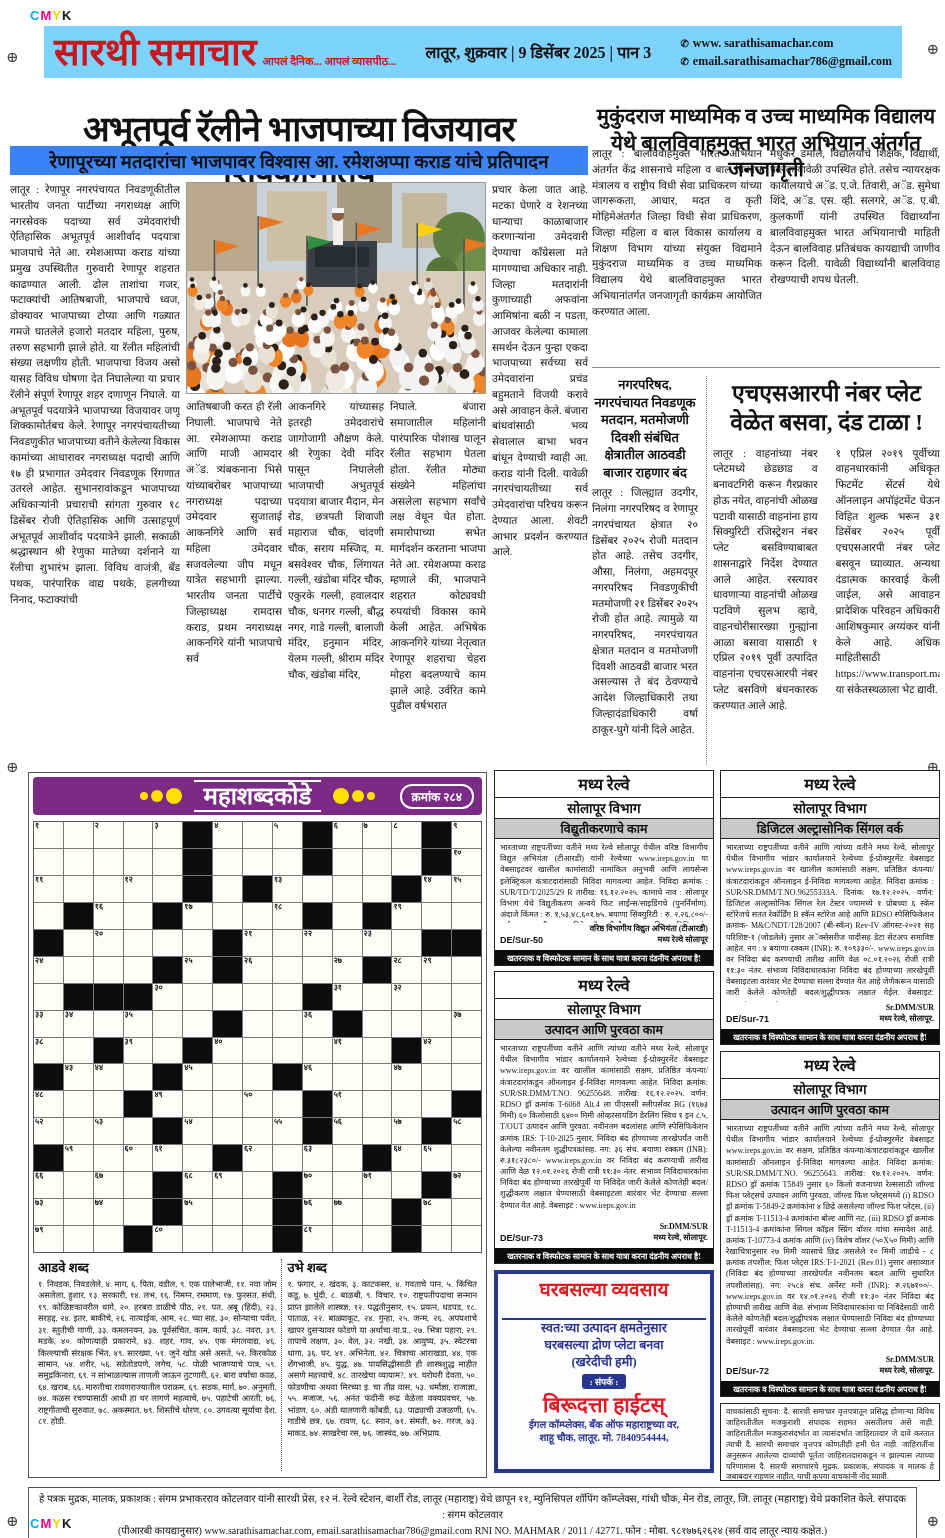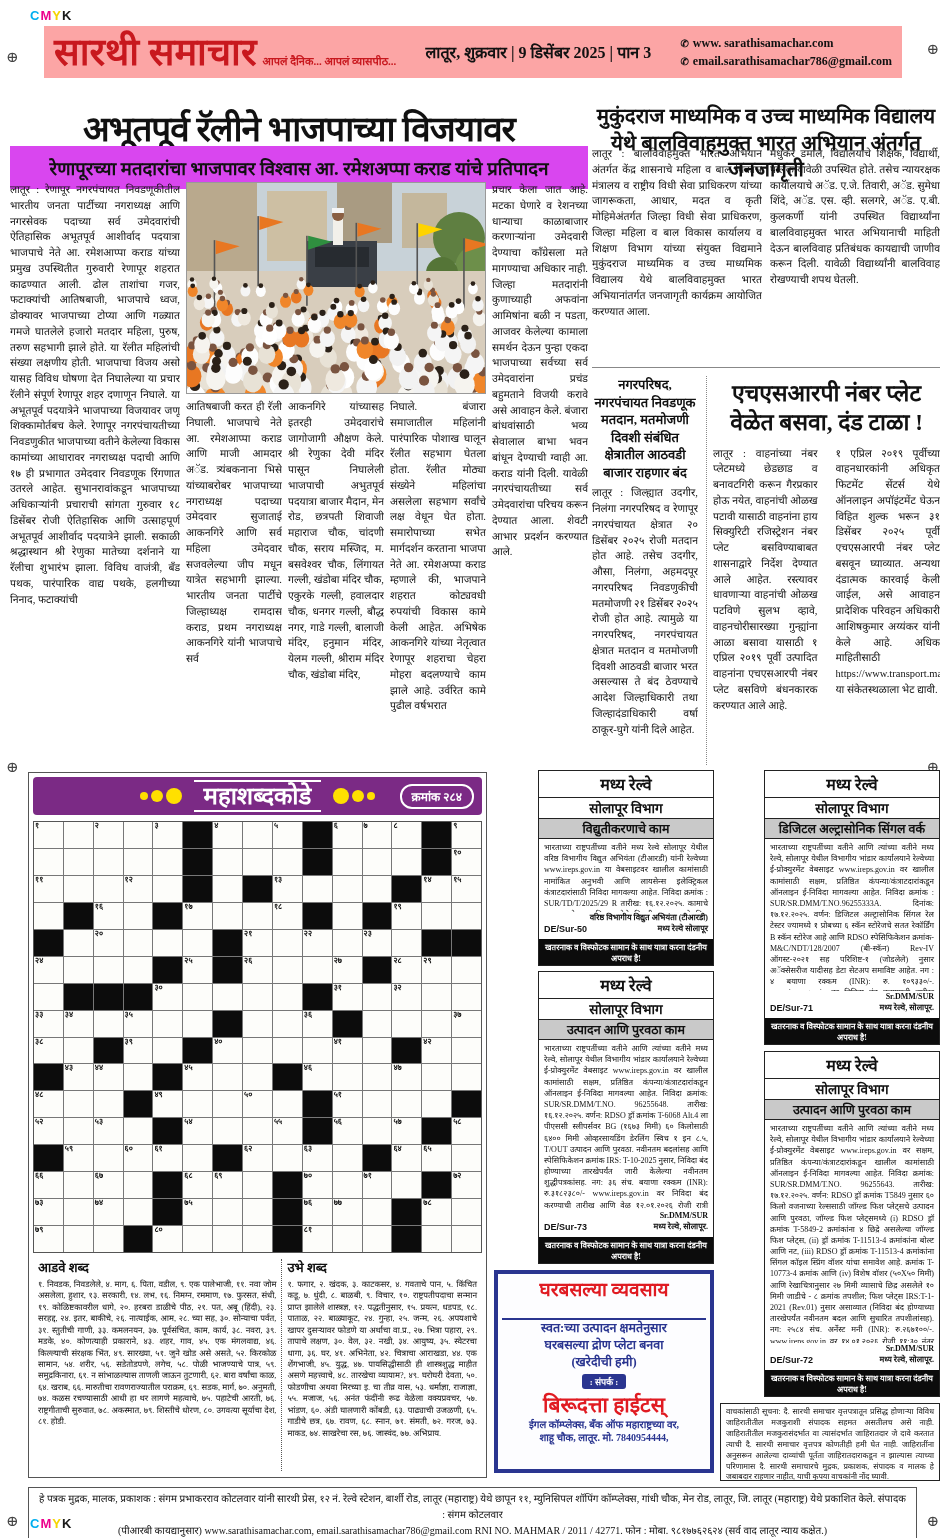--- a/index.html
+++ b/index.html
@@ -4,32 +4,32 @@
 <style>
   html,body{margin:0;padding:0;background:#ffffff;}
   .page{position:relative;width:945px;height:1538px;background:#ffffff;overflow:hidden;
         font-family:"Liberation Serif","DejaVu Serif",serif;color:#111;}
   [data-name]{box-sizing:border-box;}
   
   .cmyk{position:absolute;font-family:"Liberation Sans","DejaVu Sans",sans-serif;font-size:13px;font-weight:bold;letter-spacing:1px;}
   .cmyk .c{color:#00aeef}.cmyk .m{color:#ec008c}.cmyk .y{color:#f5d400}.cmyk .k{color:#1a1a1a}
   .reg{position:absolute;font-size:15px;color:#444;}
   
-  .masthead{position:absolute;left:44px;top:26px;width:858px;height:52px;background:#fca5a5;
+  .masthead{position:absolute;left:44px;top:26px;width:858px;height:52px;background:#7dd3fc;
             display:flex;align-items:center;justify-content:space-between;padding:0 10px;}
   .mast-title{color:#c8181e;font-size:38px;font-weight:bold;line-height:1;white-space:nowrap;}
   .mast-tagline{color:#c8181e;font-size:11px;font-weight:bold;margin-left:6px;}
   .mast-date{font-size:16px;font-weight:bold;white-space:nowrap;}
   .mast-contact{font-size:12px;font-weight:bold;line-height:1.5;text-align:left;}
   .mast-contact .ph{font-size:10px;margin-right:4px;}
   
   .lead-head{position:absolute;left:10px;top:86px;width:578px;text-align:center;
              font-size:35px;font-weight:bold;line-height:1.2;letter-spacing:-1px;}
-  .lead-sub{position:absolute;left:10px;top:146px;width:578px;background:#d946ef;
-            text-align:center;font-size:18.5px;font-weight:bold;padding:9px 0;}
+  .lead-sub{position:absolute;left:10px;top:146px;width:578px;background:#3b82f6;
+            text-align:center;font-size:18.5px;font-weight:bold;padding:2px 0;}
   .lead-body{position:absolute;left:10px;top:182px;width:578px;height:583px;display:flex;gap:6px;}
   .news{font-size:10.5px;line-height:1.5;text-align:justify;overflow:hidden;}
   .col-a{width:170px;height:583px;}
   .col-mid{width:300px;display:flex;flex-direction:column;}
   .photo-box{width:300px;height:212px;border:1px solid #999;background:#cfd8dd;}
   .mid-cols{display:flex;gap:6px;margin-top:5px;height:366px;}
   .mid-cols .news{width:96px;}
   .col-e{width:96px;height:583px;}
   
   .school-head{position:absolute;left:592px;top:86px;width:348px;text-align:center;
@@ -60,21 +60,21 @@
            border:1px solid #555;}
   .cw-cell{background:#fdfdfa;position:relative;}
   .cw-cell.black{background:#0c0c0c;}
   .cw-cell span{position:absolute;left:1px;top:0;font-size:8px;font-weight:bold;line-height:1.1;}
   .cw-clues{display:flex;margin-top:6px;height:212px;}
   .clue-col{font-size:8.3px;line-height:1.38;text-align:justify;overflow:hidden;padding:0 5px;}
   .clue-col.across{width:250px;border-right:1px dotted #555;}
   .clue-col.down{width:200px;}
   .clue-title{font-size:13px;font-weight:bold;margin-bottom:2px;}
   
-  .rail-ad{border:1.5px solid #222;background:#fff;display:flex;flex-direction:column;margin-left:44px;}
+  .rail-ad{border:1.5px solid #222;background:#fff;display:flex;flex-direction:column;}
   .ad-h1{font-size:16px;font-weight:bold;text-align:center;border-bottom:1.5px solid #222;padding:2px 0;}
   .ad-h2{font-size:13.5px;font-weight:bold;text-align:center;border-bottom:1.5px solid #222;padding:1px 0;}
   .ad-h3{font-size:12.5px;font-weight:bold;text-align:center;background:#c9c9c9;border-bottom:1.5px solid #222;padding:1px 0;}
   .ad-body{font-size:8px;line-height:1.4;text-align:justify;padding:3px 5px;overflow:hidden;flex:1;}
   .ad-foot{display:flex;justify-content:space-between;align-items:flex-end;padding:1px 5px 3px 5px;}
   .ad-code{font-size:9px;font-weight:bold;font-family:"Liberation Sans","DejaVu Sans",sans-serif;}
   .ad-sign{font-size:8px;font-weight:bold;text-align:right;line-height:1.3;}
   .ad-warn{background:#0c0c0c;color:#fff;font-size:8px;font-weight:bold;text-align:center;padding:2px 0;margin-top:2px;}
   .mid-col{position:absolute;left:494px;top:770px;width:220px;}
   .right-col{position:absolute;left:720px;top:770px;width:220px;}

